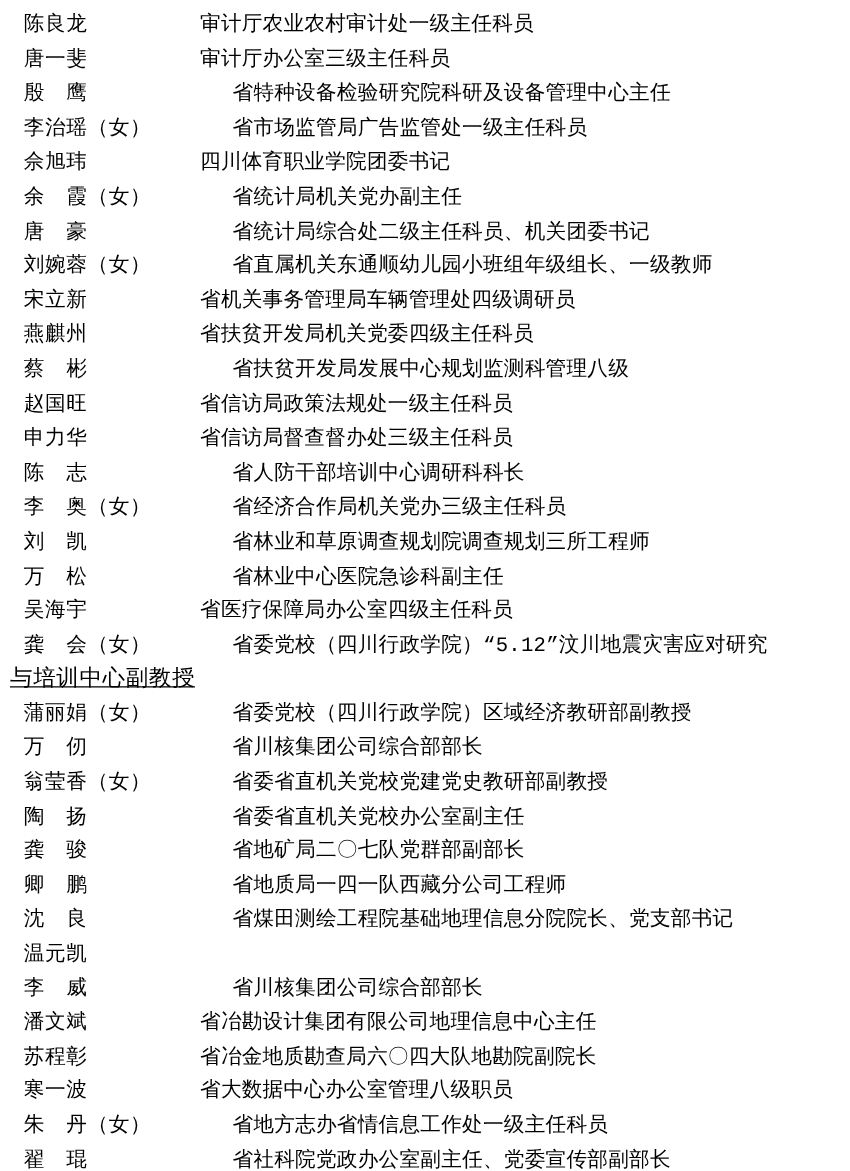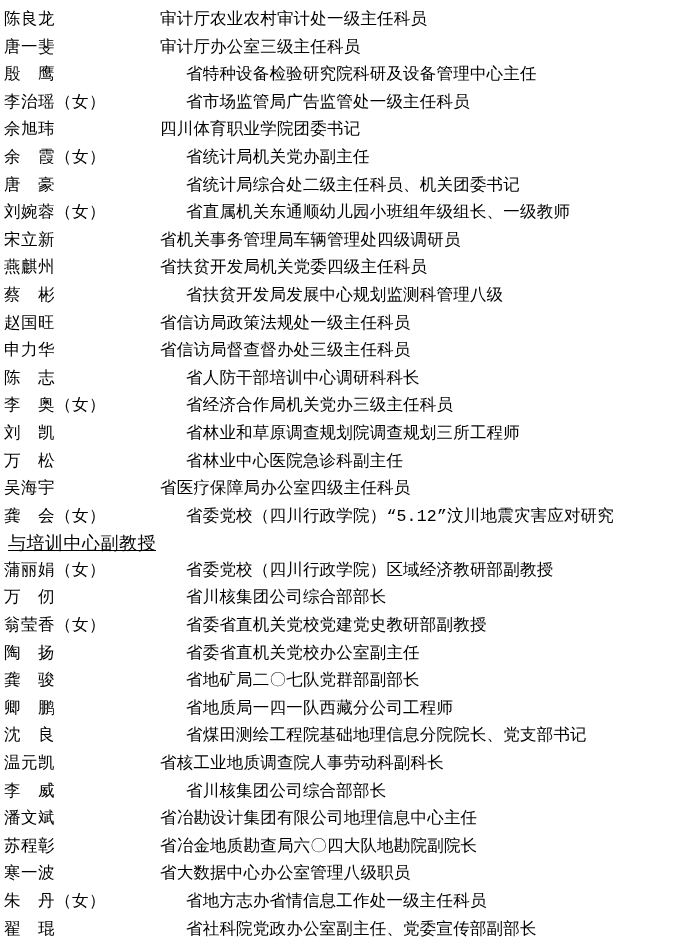--- a/index.html
+++ b/index.html
@@ -29,21 +29,21 @@
   .entry {
     display: flex;
     align-items: baseline;
     line-height: 26.6px;
     font-size: 16.5px;
     white-space: nowrap;
   }
   .name {
     flex: 0 0 auto;
     width: 160px;
-    padding-left: 4px;
+    padding-left: 19px;
     box-sizing: border-box;
     letter-spacing: 0.5px;
   }
   .title {
     flex: 1 1 auto;
     letter-spacing: 0.2px;
     font-family: Liberation Mono, monospace;
   }
   .indent-1 { padding-left: 0px; }
   .indent-2 { padding-left: 26px; }
@@ -161,21 +161,20 @@
       <li class="entry">
         <span class="name">卿　鹏</span>
         <span class="title indent-2">省地质局一四一队西藏分公司工程师</span>
       </li>
       <li class="entry">
         <span class="name">沈　良</span>
         <span class="title indent-2">省煤田测绘工程院基础地理信息分院院长、党支部书记</span>
       </li>
       <li class="entry">
         <span class="name">温元凯</span>
-        <span class="title indent-1">省核工业地质调查院人事劳动科副科长</span>
       </li>
       <li class="entry">
         <span class="name">李　威</span>
         <span class="title indent-2">省川核集团公司综合部部长</span>
       </li>
       <li class="entry">
         <span class="name">潘文斌</span>
         <span class="title indent-1">省冶勘设计集团有限公司地理信息中心主任</span>
       </li>
       <li class="entry">

